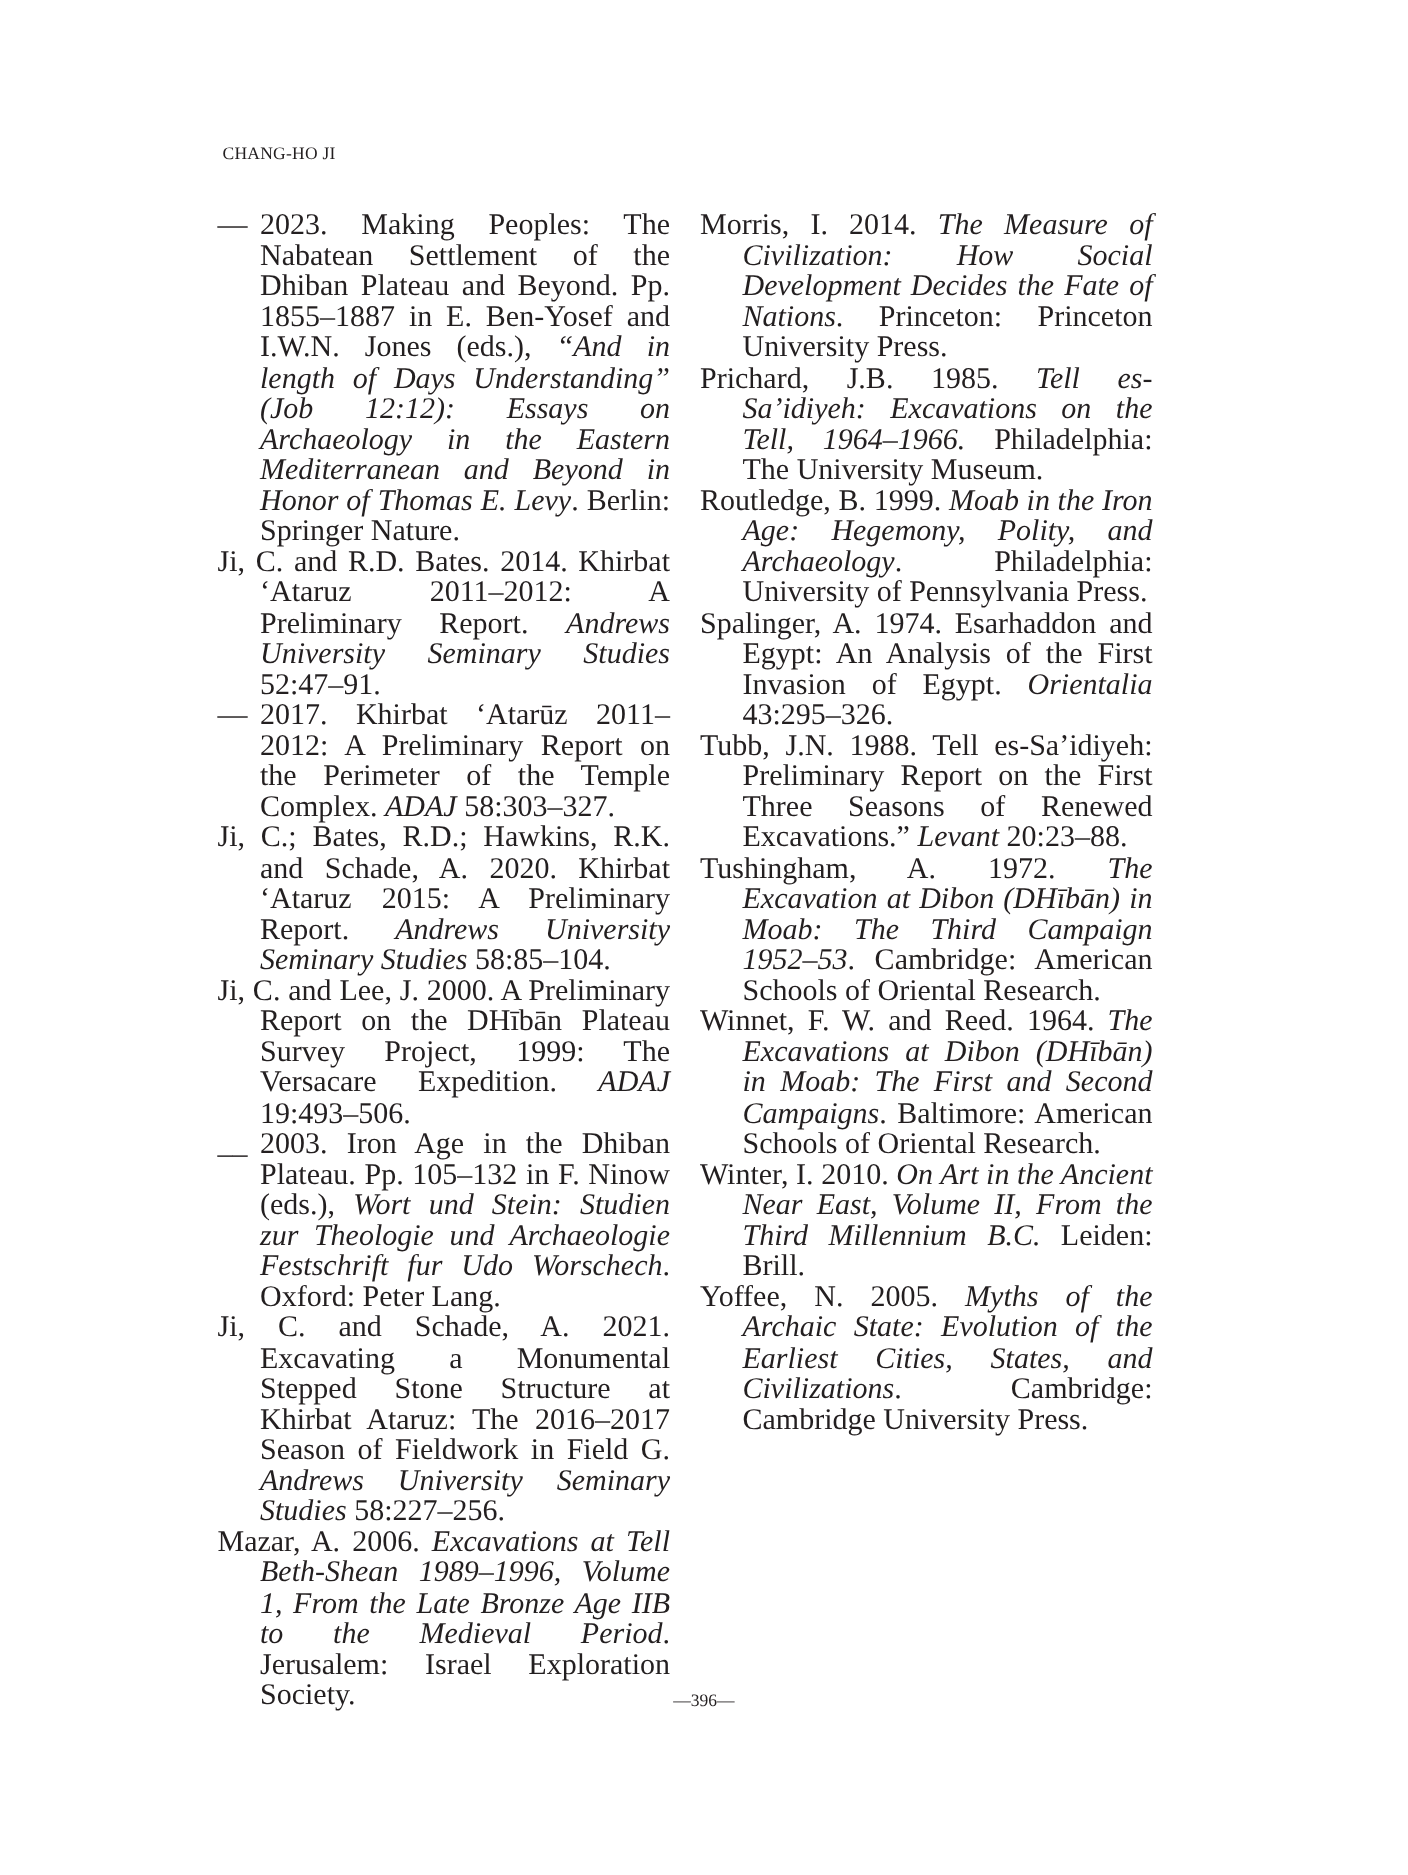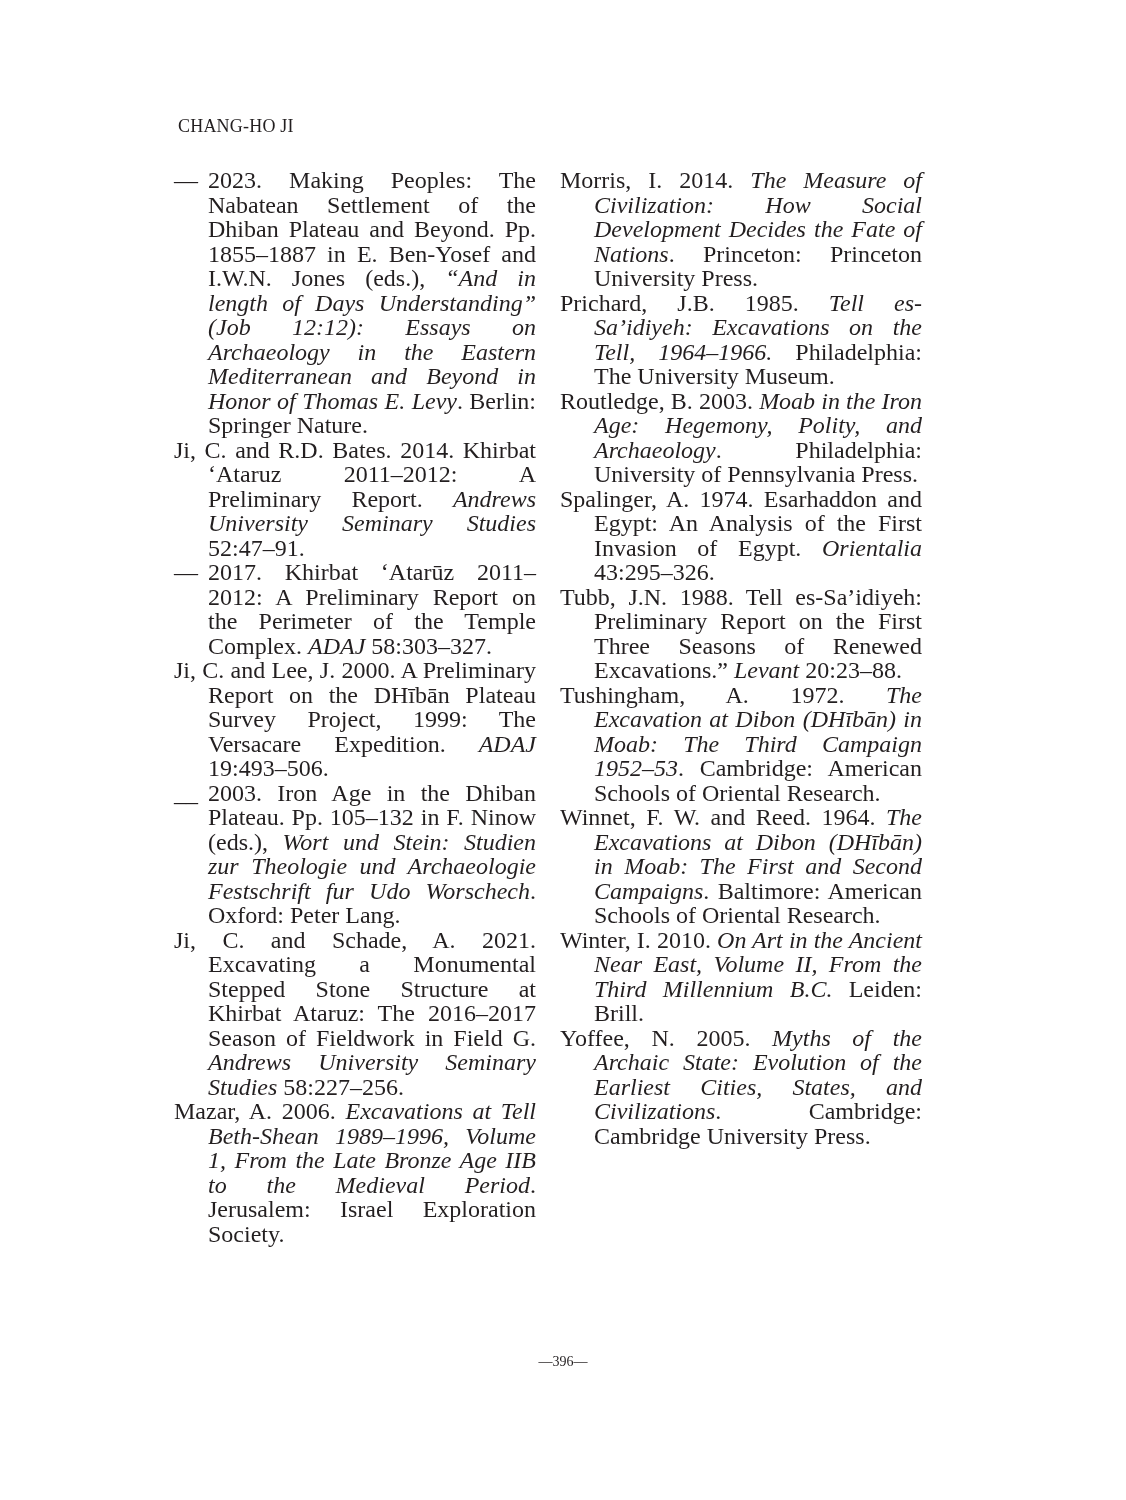--- a/index.html
+++ b/index.html
@@ -1,46 +1,47 @@
 <!DOCTYPE html>
 <html><head>
 <meta charset="utf-8">
 <style>
   html, body { margin: 0; padding: 0; background: #ffffff; }
   body { width: 1126px; height: 1500px; position: relative; overflow: hidden;
          font-family: "Liberation Serif", "DejaVu Serif", serif; color: #231f20; }
-  .running-head { position: absolute; left: 178px; top: 116px; font-size: 18px;
+  .running-head { position: absolute; left: 178px; top: 116px; font-size: 14px;
                   letter-spacing: 0.2px; font-family: Liberation Serif, serif; }
   .col { position: absolute; top: 168px; width: 362px; font-size: 24px; line-height: 24.5px; }
   .col.left { left: 174px; }
   .col.right { left: 560px; }
   .ref { padding-left: 34px; text-indent: -34px; text-align: justify; margin: 0; }
   .ref .dash { display: inline-block; width: 34px; text-indent: 0; }
   .ref i { }
   .page-number { position: absolute; top: 1354px; left: 0; width: 1126px; text-align: center;
                  font-size: 14px; }
 </style>
 </head>
 <body>
 
 <div class="running-head">CHANG-HO JI</div>
 
 <div class="col left">
     <p class="ref"><span class="dash">—</span><span>2023. Making Peoples: The Nabatean Settlement of the Dhiban Plateau and Beyond. Pp. 1855–1887 in E. Ben-Yosef and I.W.N. Jones (eds.), </span><i>“And in length of Days Understanding” (Job 12:12): Essays on Archaeology in the Eastern Mediterranean and Beyond in Honor of Thomas E. Levy</i><span>. Berlin: Springer Nature.</span></p>
     <p class="ref"><span>Ji, C. and R.D. Bates. 2014. Khirbat ‘Ataruz 2011–2012: A Preliminary Report. </span><i>Andrews University Seminary Studies</i><span> 52:47–91.</span></p>
     <p class="ref"><span class="dash">—</span><span>2017. Khirbat ‘Atarūz 2011–2012: A Preliminary Report on the Perimeter of the Temple Complex. </span><i>ADAJ</i><span> 58:303–327.</span></p>
+    <p class="ref"><span>Ji, C.; Bates, R.D.; Hawkins, R.K. and Schade, A. 2020. Khirbat ‘Ataruz 2015: A Preliminary Report. </span><i>Andrews University Seminary Studies</i><span> 58:85–104.</span></p>
     <p class="ref"><span>Ji, C. and Lee, J. 2000. A Preliminary Report on the DHībān Plateau Survey Project, 1999: The Versacare Expedition. </span><i>ADAJ</i><span> 19:493–506.</span></p>
     <p class="ref"><span class="dash">__</span><span>2003. Iron Age in the Dhiban Plateau. Pp. 105–132 in F. Ninow (eds.), </span><i>Wort und Stein: Studien zur Theologie und Archaeologie Festschrift fur Udo Worschech</i><span>. Oxford: Peter Lang.</span></p>
     <p class="ref"><span>Ji, C. and Schade, A. 2021. Excavating a Monumental Stepped Stone Structure at Khirbat Ataruz: The 2016–2017 Season of Fieldwork in Field G. </span><i>Andrews University Seminary Studies</i><span> 58:227–256.</span></p>
     <p class="ref"><span>Mazar, A. 2006. </span><i>Excavations at Tell Beth-Shean 1989–1996, Volume 1, From the Late Bronze Age IIB to the Medieval Period</i><span>. Jerusalem: Israel Exploration Society.</span></p>
   </div>
 <div class="col right">
     <p class="ref"><span>Morris, I. 2014. </span><i>The Measure of Civilization: How Social Development Decides the Fate of Nations</i><span>. Princeton: Princeton University Press.</span></p>
     <p class="ref"><span>Prichard, J.B. 1985. </span><i>Tell es-Sa’idiyeh: Excavations on the Tell, 1964–1966.</i><span> Philadelphia: The University Museum.</span></p>
-    <p class="ref"><span>Routledge, B. 2003. </span><i>Moab in the Iron Age: Hegemony, Polity, and Archaeology</i><span>. Philadelphia: University of Pennsylvania Press.</span></p>
+    <p class="ref"><span>Routledge, B. 1999. </span><i>Moab in the Iron Age: Hegemony, Polity, and Archaeology</i><span>. Philadelphia: University of Pennsylvania Press.</span></p>
     <p class="ref"><span>Spalinger, A. 1974. Esarhaddon and Egypt: An Analysis of the First Invasion of Egypt. </span><i>Orientalia</i><span> 43:295–326.</span></p>
     <p class="ref"><span>Tubb, J.N. 1988. Tell es-Sa’idiyeh: Preliminary Report on the First Three Seasons of Renewed Excavations.” </span><i>Levant</i><span> 20:23–88.</span></p>
     <p class="ref"><span>Tushingham, A. 1972. </span><i>The Excavation at Dibon (DHībān) in Moab: The Third Campaign 1952–53</i><span>. Cambridge: American Schools of Oriental Research.</span></p>
     <p class="ref"><span>Winnet, F. W. and Reed. 1964. </span><i>The Excavations at Dibon (DHībān) in Moab: The First and Second Campaigns</i><span>. Baltimore: American Schools of Oriental Research.</span></p>
     <p class="ref"><span>Winter, I. 2010. </span><i>On Art in the Ancient Near East, Volume II, From the Third Millennium B.C.</i><span> Leiden: Brill.</span></p>
     <p class="ref"><span>Yoffee, N. 2005. </span><i>Myths of the Archaic State: Evolution of the Earliest Cities, States, and Civilizations</i><span>. Cambridge: Cambridge University Press.</span></p>
   </div>
 
 <div class="page-number">—396—</div>
 

